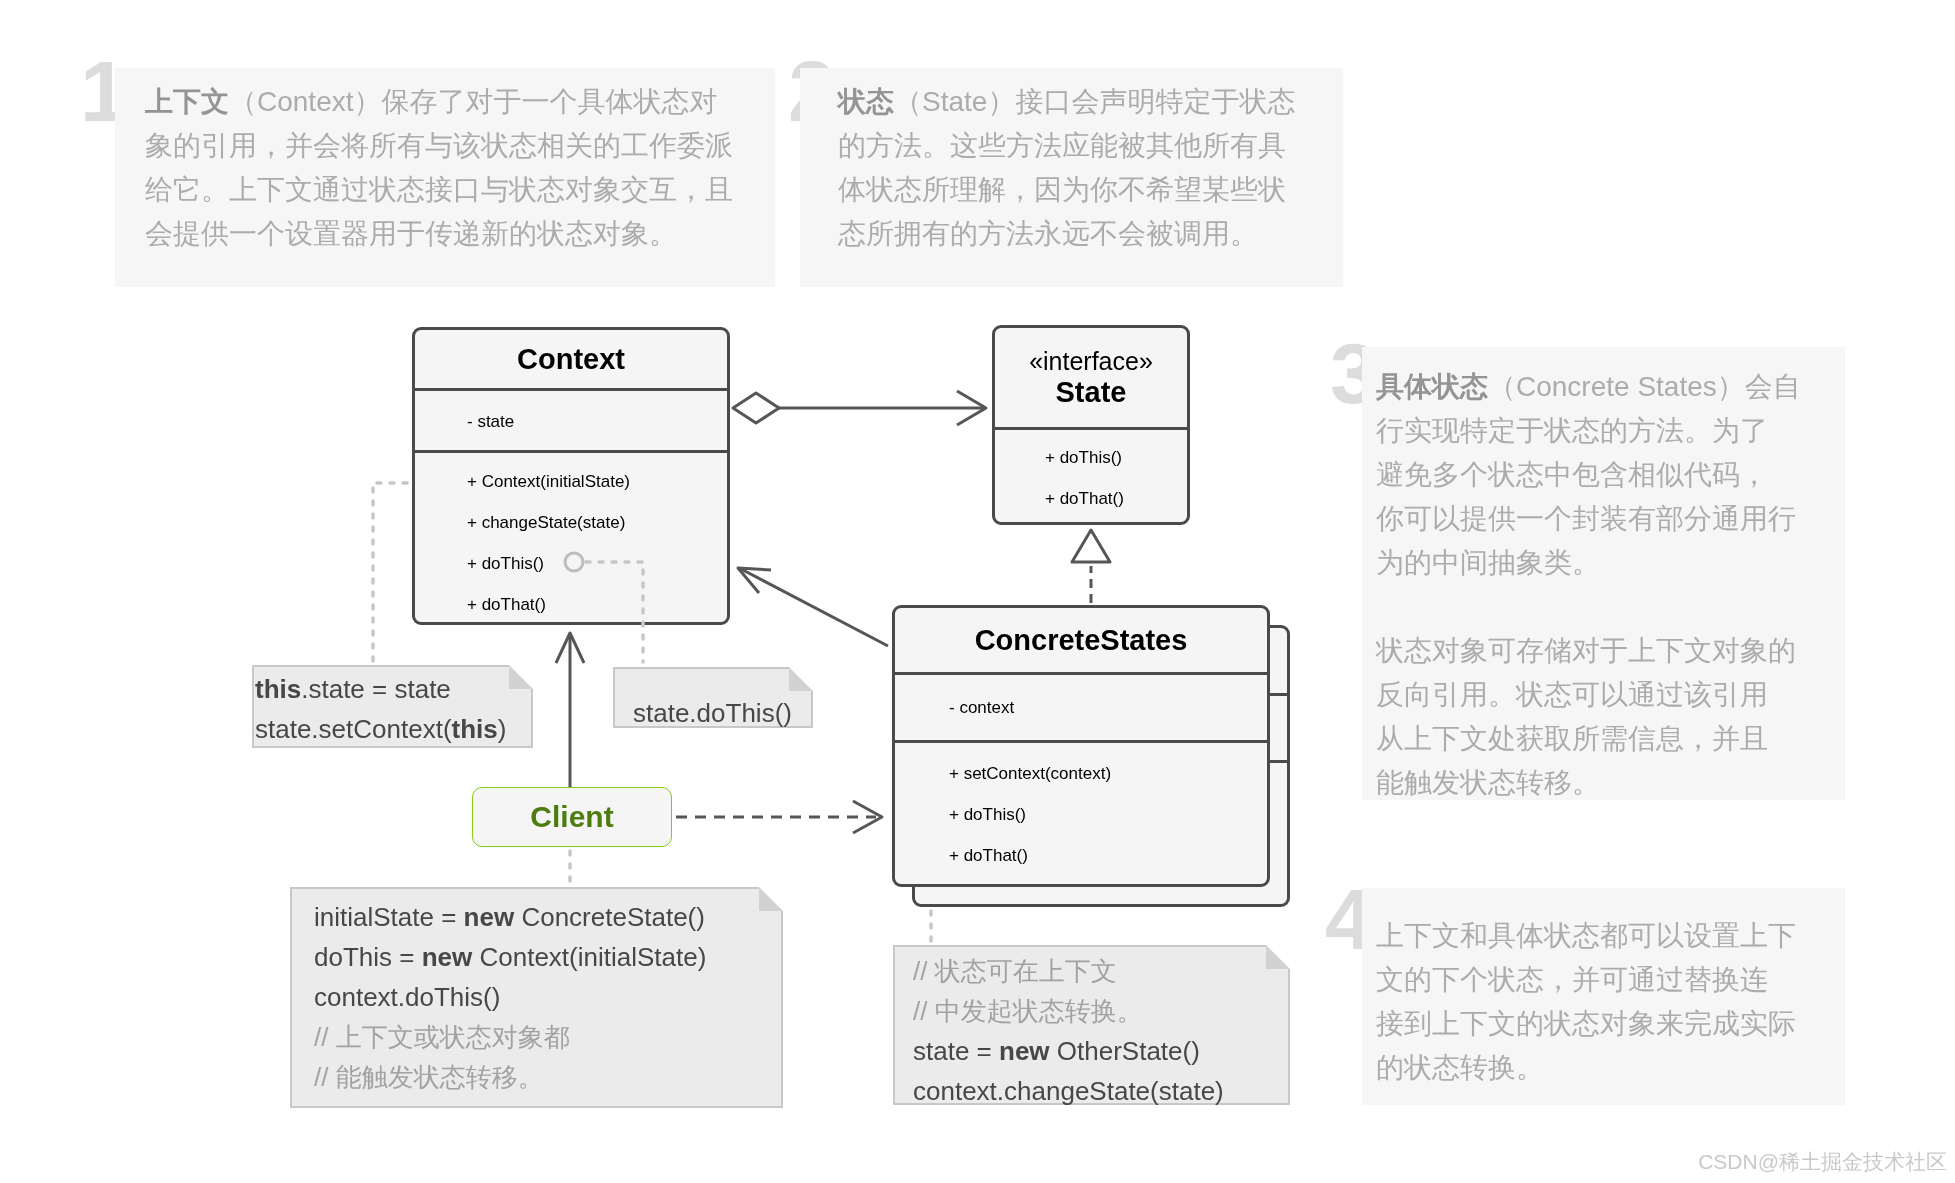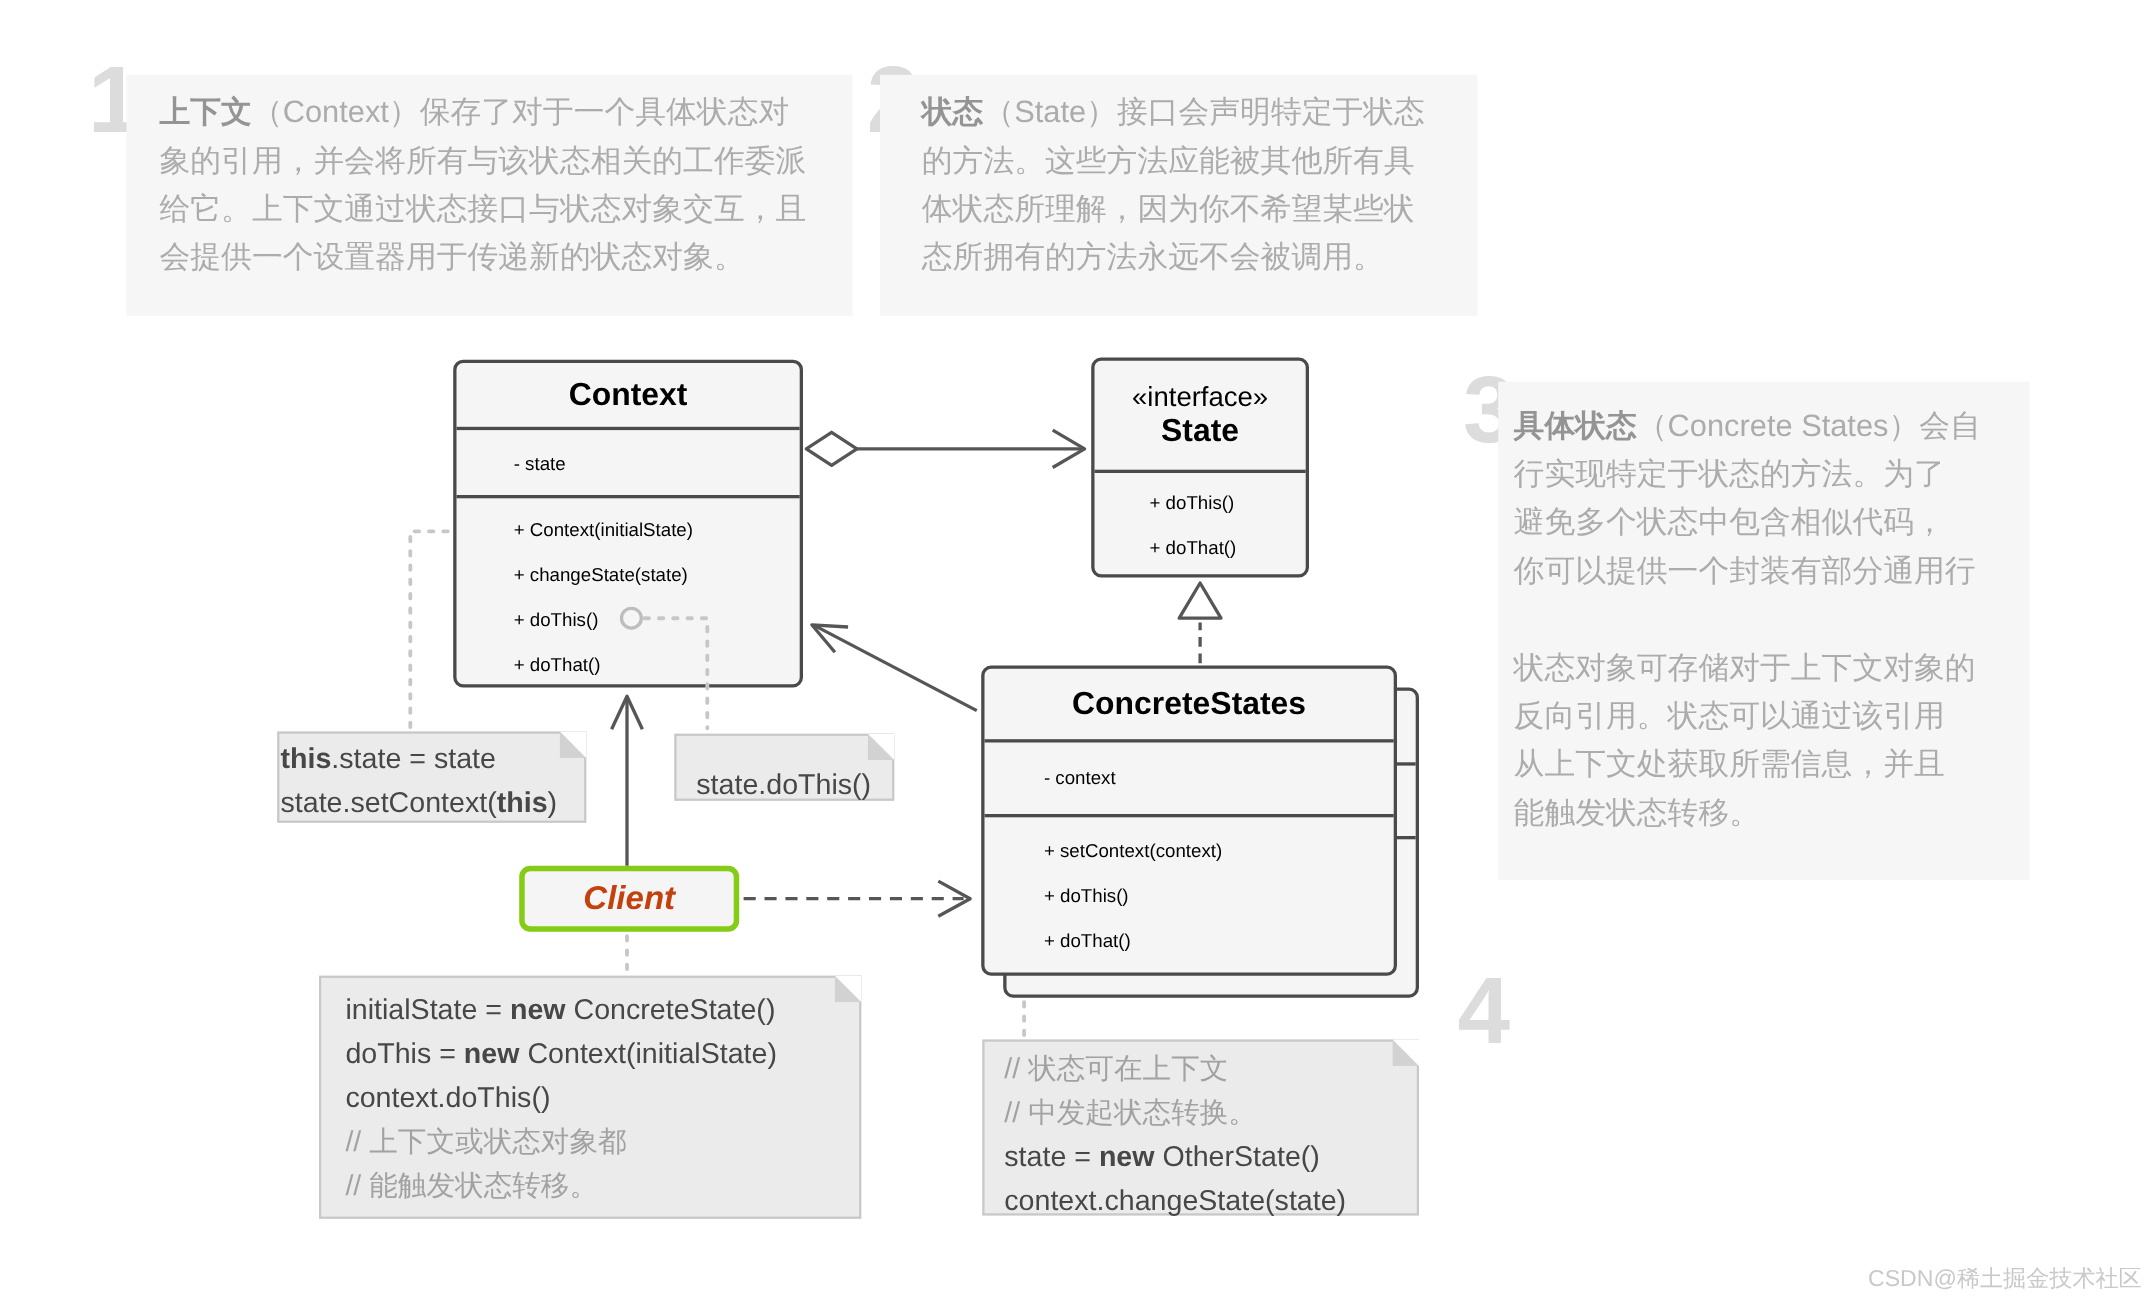--- a/index.html
+++ b/index.html
@@ -11,23 +11,23 @@
   .aline{white-space:nowrap;}
   .agap{height:44px;}
   .bignum{position:absolute;font-size:86px;font-weight:700;color:#dcdcdc;line-height:1;}
   
   .uml{position:absolute;background:#f5f5f5;border:3px solid #4a4a4a;border-radius:9px;
        box-sizing:border-box;color:#000000;}
   .uml-title{font-weight:700;font-size:29px;text-align:center;display:flex;flex-direction:column;justify-content:center;}
   .stereo{font-weight:400;font-size:25px;}
   .uml-sec{border-top:3px solid #4a4a4a;box-sizing:border-box;}
   .mline{font-size:17px;line-height:41px;white-space:nowrap;margin-left:34px;}
-  .client-box{position:absolute;background:#f5f5f5;border:5px solid #84cc16;border-radius:10px;
-       box-sizing:border-box;color:#c2410c;font-weight:700;font-size:30px;display:flex;
-       align-items:center;justify-content:center;font-style:italic;}
+  .client-box{position:absolute;background:#f5f5f5;border:1px solid #84cc16;border-radius:10px;
+       box-sizing:border-box;color:#4d7c0f;font-weight:700;font-size:30px;display:flex;
+       align-items:center;justify-content:center;}
   
   .note{position:absolute;background:#ebebeb;border:2px solid #c8c8c8;box-sizing:border-box;
         color:#474747;font-size:26px;line-height:40px;}
   .note::after{content:"";position:absolute;top:-2px;right:-2px;width:0;height:0;border-style:solid;
         border-width:0 24px 24px 0;border-color:#ffffff #ffffff #d2d2d2 #d2d2d2;}
   .note b{font-weight:700;}
   .cmt{color:#a2a2a2;}
   .nline{white-space:nowrap;}
   .overlay{position:absolute;left:0;top:0;pointer-events:none;}
   .watermark{position:absolute;right:8px;top:1148px;color:#c9c9c9;font-size:21px;}
@@ -54,27 +54,34 @@
     <div class="aline">的方法。这些方法应能被其他所有具</div>
     <div class="aline">体状态所理解，因为你不希望某些状</div>
     <div class="aline">态所拥有的方法永远不会被调用。</div>
   </div>
 
   <div class="panel" style="left:1362px;top:347px;width:483px;height:453px;padding:18px 0 0 14px">
     <div class="aline"><b>具体状态</b><span>（Concrete States）会自</span></div>
     <div class="aline">行实现特定于状态的方法。为了</div>
     <div class="aline">避免多个状态中包含相似代码，</div>
     <div class="aline">你可以提供一个封装有部分通用行</div>
+    <div class="aline">为的中间抽象类。</div>
     <div class="agap"></div>
     <div class="aline">状态对象可存储对于上下文对象的</div>
     <div class="aline">反向引用。状态可以通过该引用</div>
     <div class="aline">从上下文处获取所需信息，并且</div>
     <div class="aline">能触发状态转移。</div>
   </div>
 
+  <div class="panel" style="left:1362px;top:888px;width:483px;height:217px;padding:26px 0 0 14px">
+    <div class="aline">上下文和具体状态都可以设置上下</div>
+    <div class="aline">文的下个状态，并可通过替换连</div>
+    <div class="aline">接到上下文的状态对象来完成实际</div>
+    <div class="aline">的状态转换。</div>
+  </div>
 
   <div class="note" style="left:252px;top:665px;width:281px;height:83px;padding:2px 0 0 1px">
     <div class="nline"><b>this</b><span>.state = state</span></div>
     <div class="nline"><span>state.setContext(</span><b>this</b><span>)</span></div>
   </div>
 
   <div class="note" style="left:613px;top:667px;width:200px;height:61px;padding:24px 0 0 18px">
     <div class="nline">state.doThis()</div>
   </div>
 

